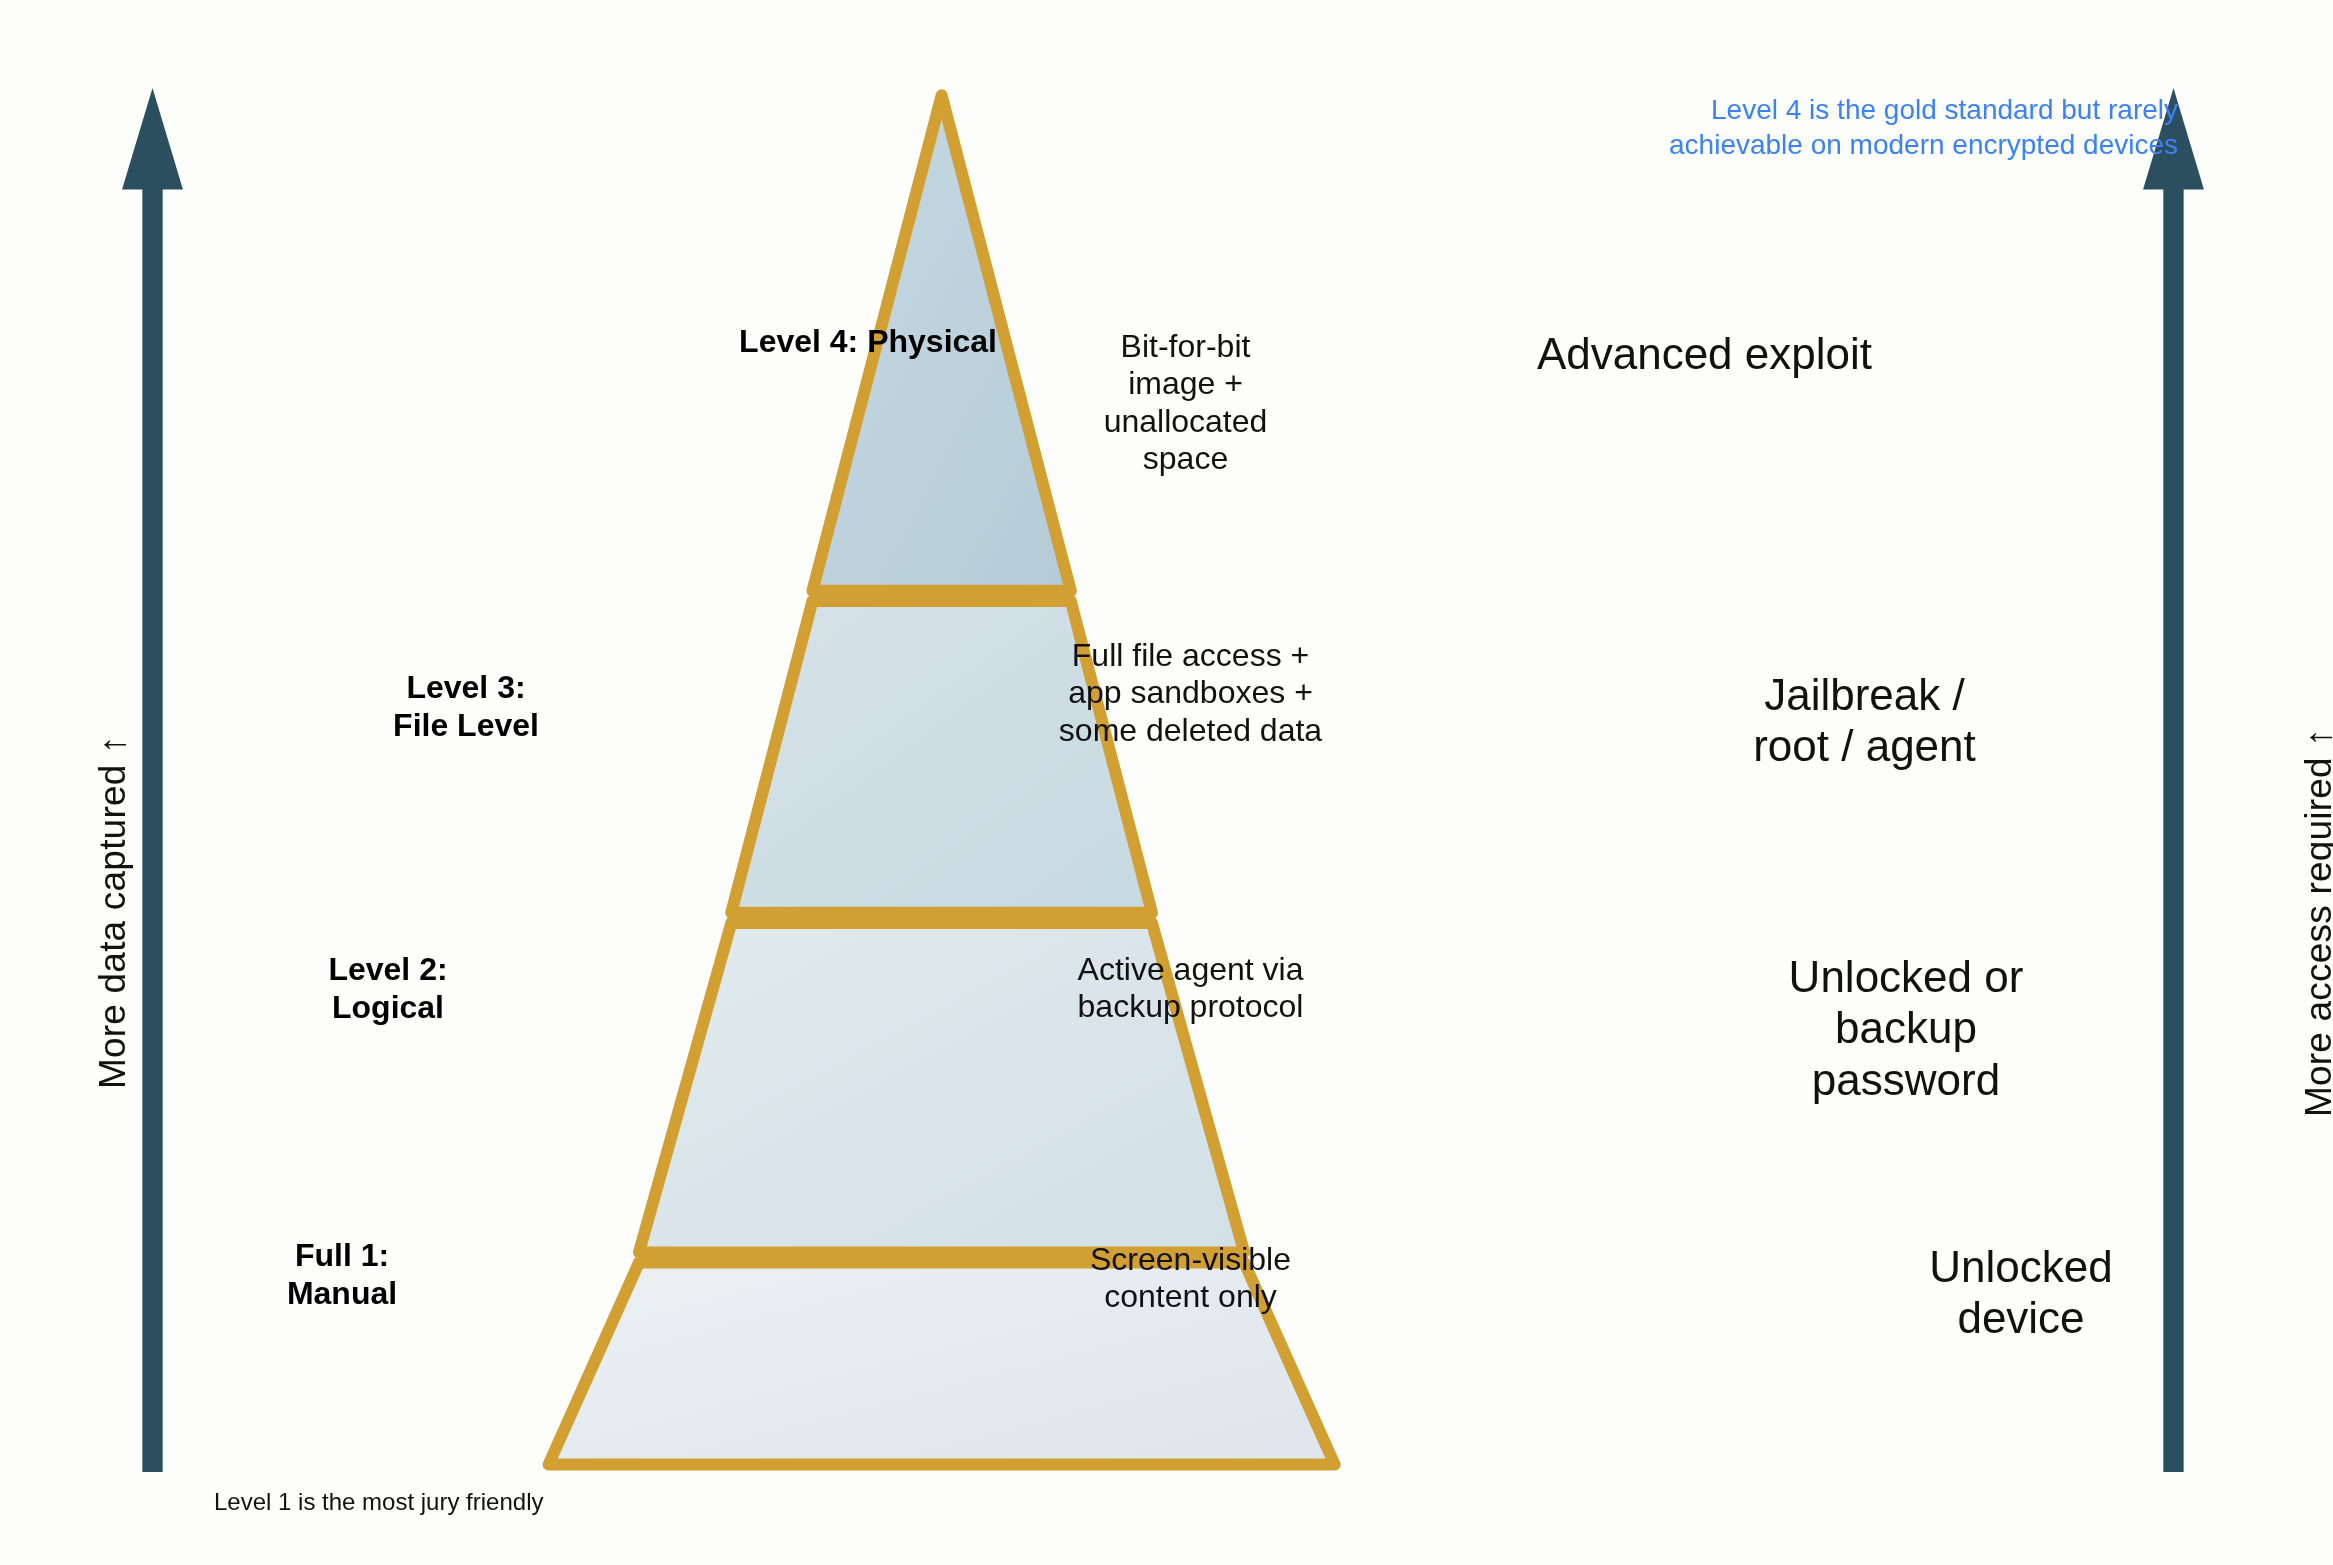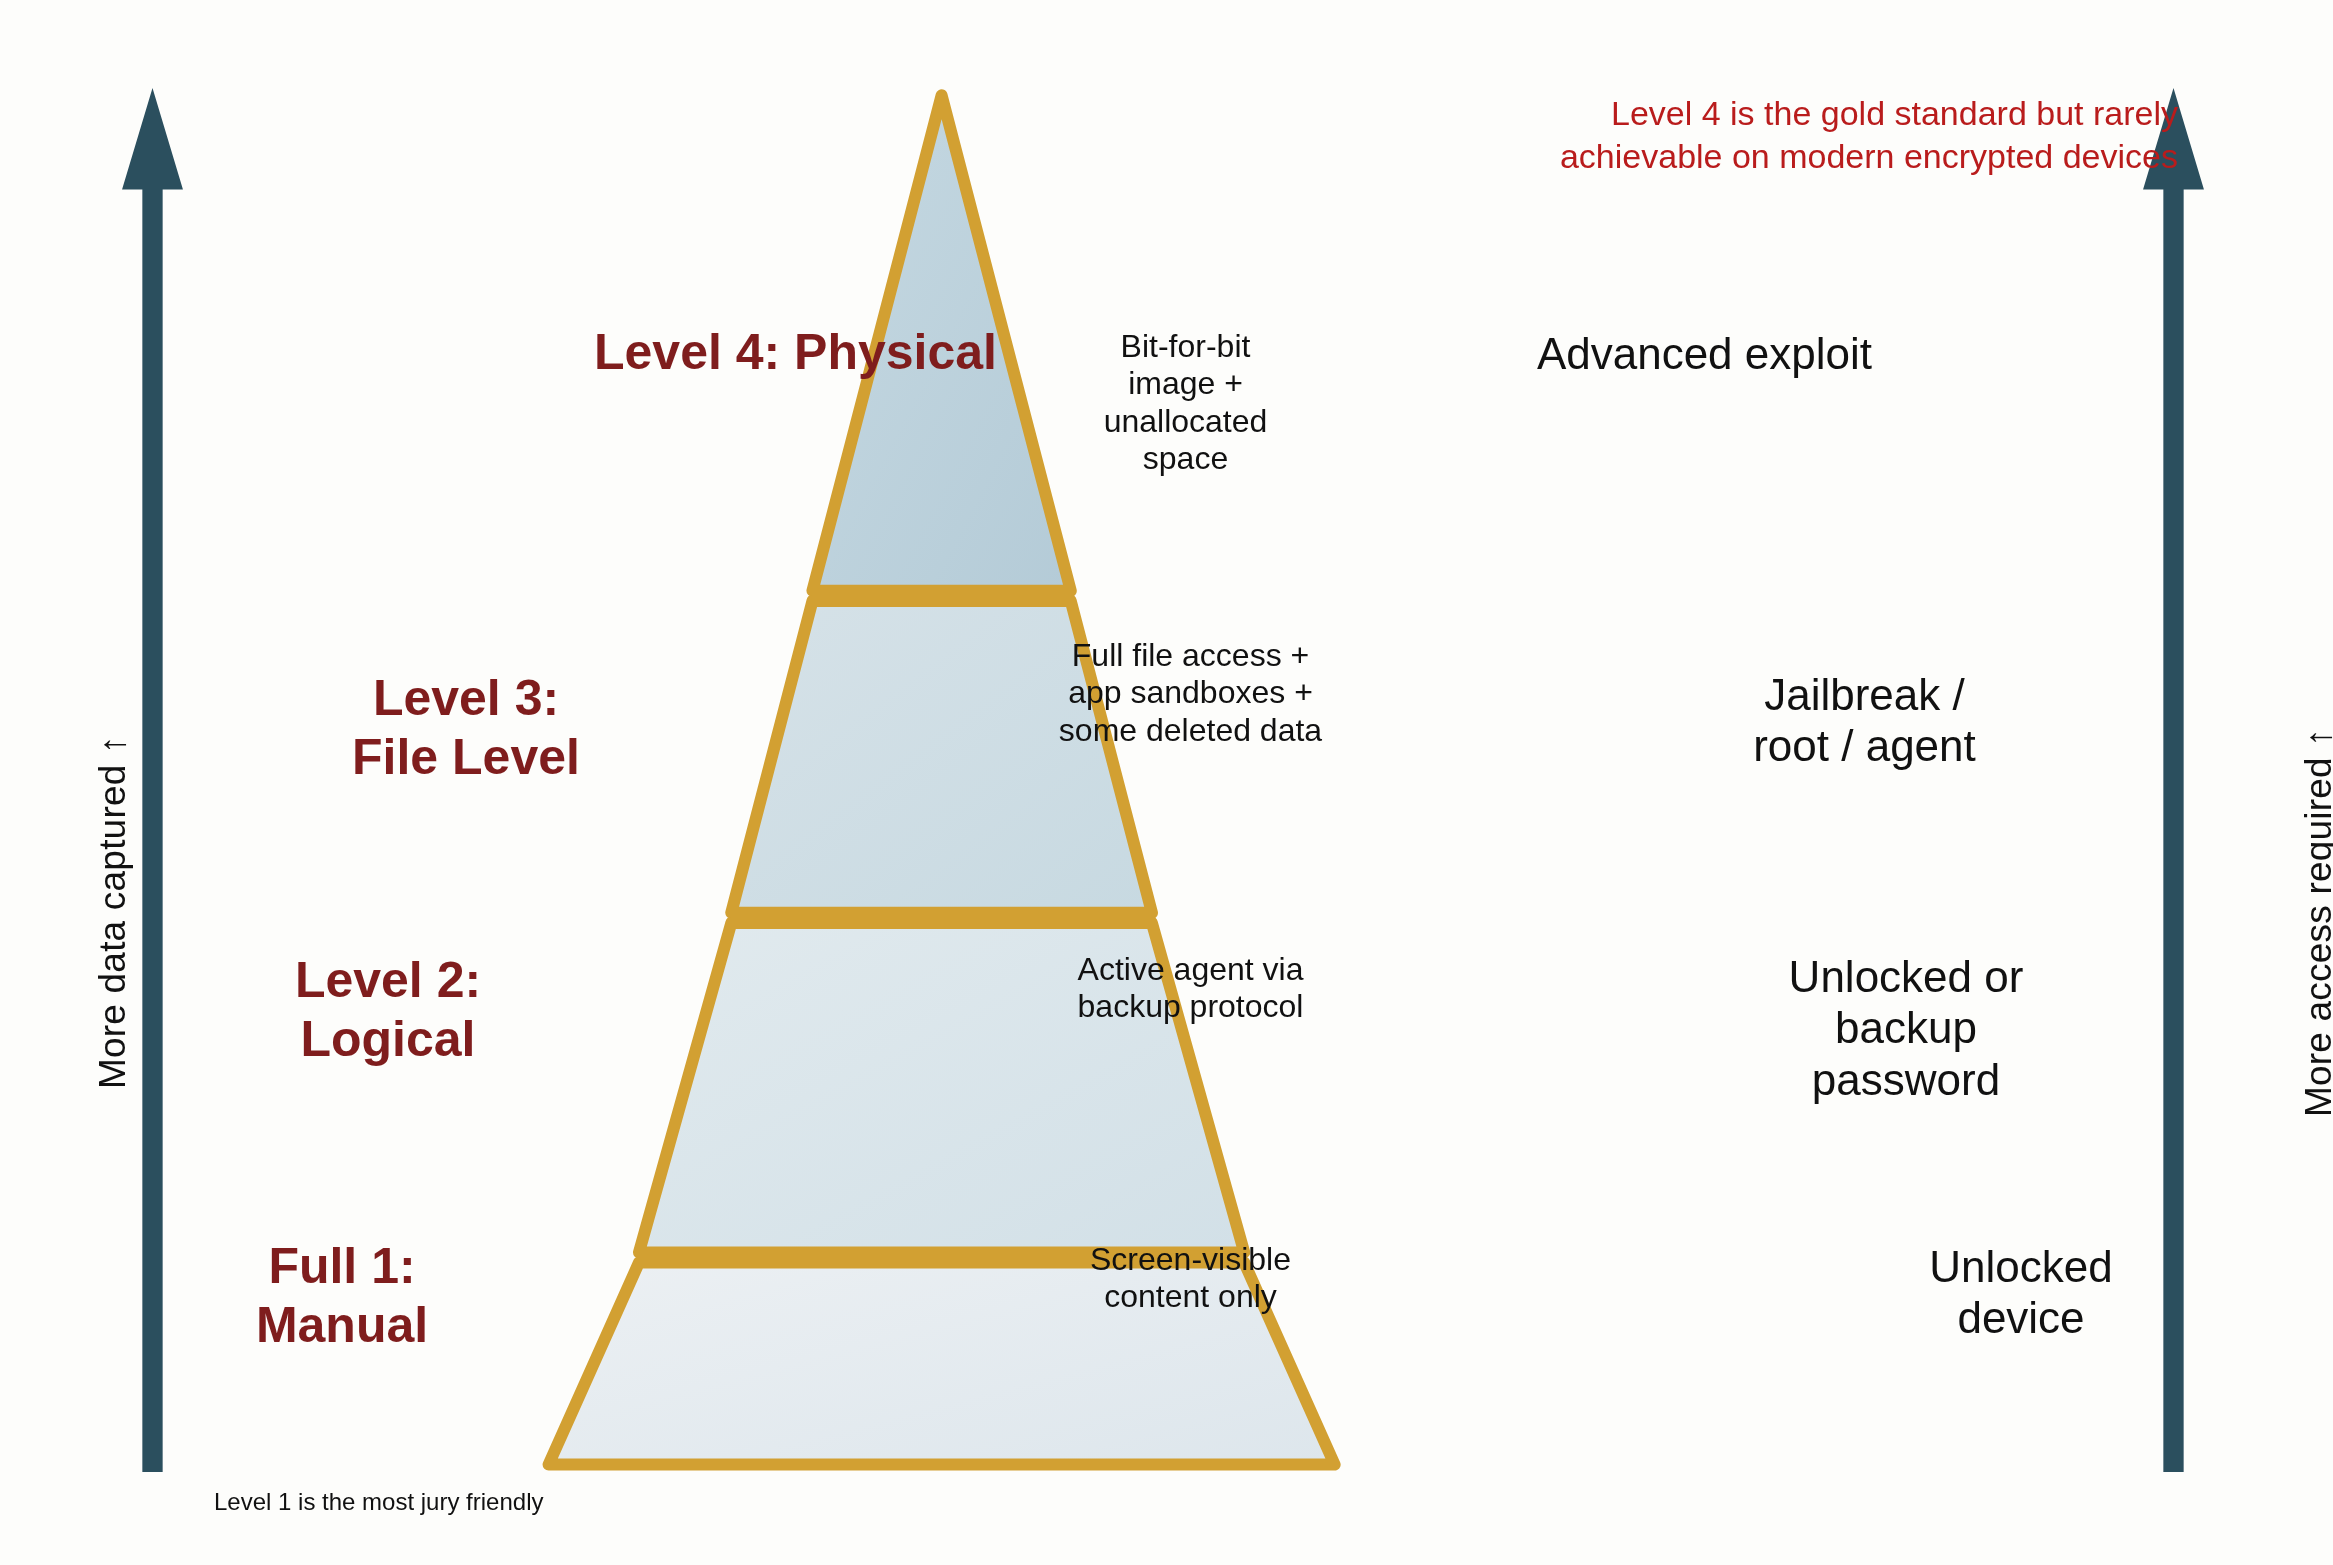--- a/index.html
+++ b/index.html
@@ -71,22 +71,22 @@
   #tier-text-4 { left: 1001px; top: 328px; width: 369px; }
   #tier-text-3 { left: 886px;  top: 637px; width: 609px; }
   #tier-text-2 { left: 886px;  top: 951px; width: 609px; }
   #tier-text-1 { left: 886px;  top: 1241px; width: 609px; }
 
   
   .tier-label-left {
     position: absolute;
     text-align: center;
     font-weight: bold;
-    color: #7f1d1d;
-    font-size: 50px;
+    color: #000000;
+    font-size: 32px;
     line-height: 1.18;
     white-space: pre-line;
   }
   #label-left-4 { left: 351px; top: 323px; width: 646px; text-align: right; }
   #label-left-3 { left: 249px; top: 669px; width: 434px; }
   #label-left-2 { left: 171px; top: 951px; width: 434px; }
   #label-left-1 { left: 125px; top: 1237px; width: 434px; }
 
   
   .tier-label-right {
@@ -102,23 +102,23 @@
   #label-right-2 { left: 1712px; top: 951px; width: 388px; }
   #label-right-1 { left: 1841px; top: 1241px; width: 360px; }
 
   
   #note-top {
     position: absolute;
     left: 1366px;
     top: 92px;
     width: 812px;
     text-align: right;
-    font-size: 34px;
+    font-size: 28px;
     line-height: 1.25;
-    color: #b91c1c;
+    color: #3b82f6;
     white-space: pre-line;
   }
   #note-bottom {
     position: absolute;
     left: 214px;
     top: 1488px;
     font-size: 24px;
     color: #111111;
     white-space: nowrap;
   }

